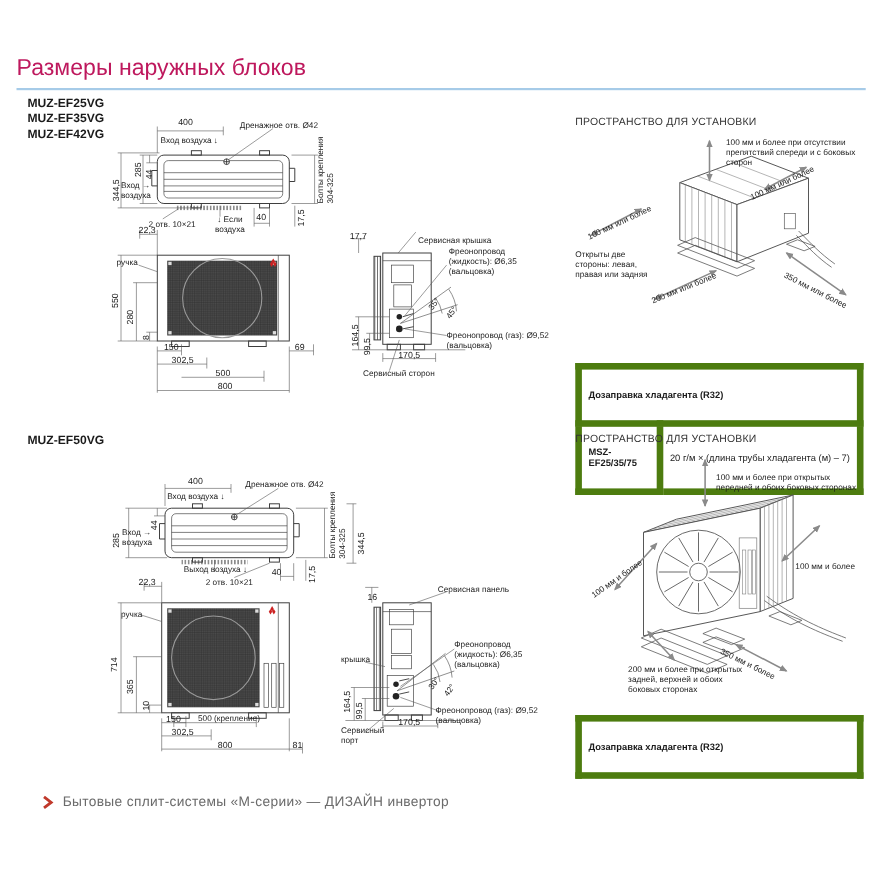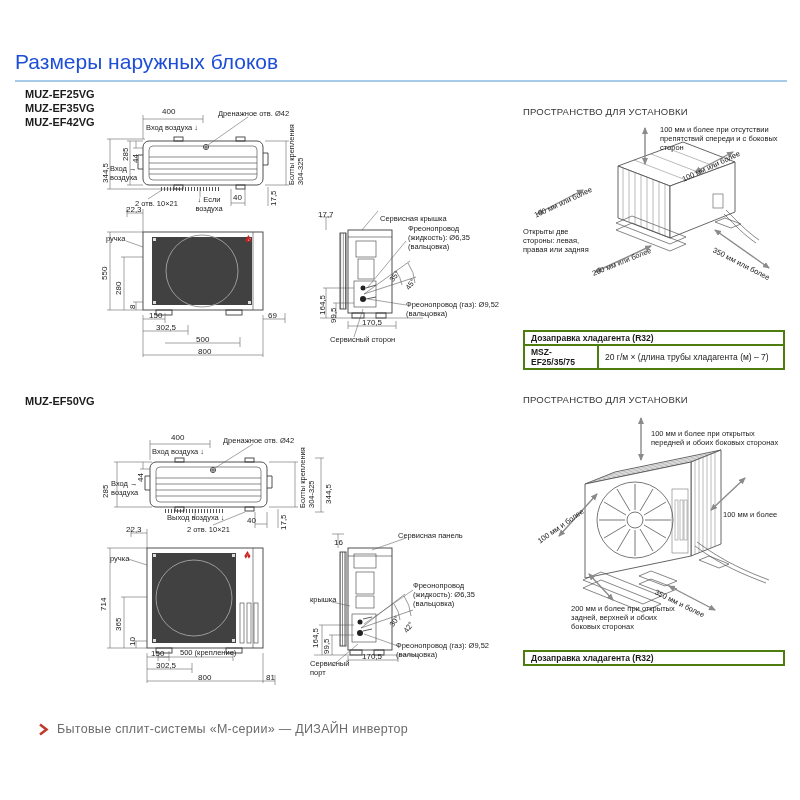--- a/index.html
+++ b/index.html
@@ -4,28 +4,28 @@
 <style>
   *{margin:0;padding:0;box-sizing:border-box}
   html,body{width:800px;height:800px;background:#fff;font-family:"Liberation Sans",sans-serif;color:#1b1b1b;position:relative;overflow:hidden}
   .sec{position:absolute}
   .lbl{position:absolute;font-size:8px;line-height:1.18;color:#1b1b1b;white-space:nowrap}
   .sm{font-size:7.5px}
   .w{white-space:normal}
   .c{text-align:center}
   .r{transform:rotate(-90deg);transform-origin:0 0}
   .ra{transform-origin:0 50%;display:inline-block}
-  .title{position:absolute;left:15px;top:50px;font-size:21px;color:#1d4ed8}
+  .title{position:absolute;left:15px;top:50px;font-size:21px;color:#be185d}
   .rule{position:absolute;left:15px;top:80px;width:772px;height:2px;background:#a6cbe8}
   .models{position:absolute;left:25px;top:88px;font-size:11px;font-weight:bold;line-height:1.25}
   .model2{position:absolute;left:25px;top:395px;font-size:11px;font-weight:bold}
   .insthead{position:absolute;left:0;top:2px;font-size:9.5px;letter-spacing:.2px;color:#333}
   .note{position:absolute;font-size:7.8px;color:#2b2b2b;line-height:1.3}
   .rtable{position:absolute;border-collapse:collapse;width:262px;font-size:8.5px;background:#fff}
-  .rtable td{border:2px solid #4d7c0f;padding:1px 6px;vertical-align:middle}
+  .rtable td{border:6px solid #4d7c0f;padding:18px 6px;vertical-align:middle}
   .rtable .th{font-weight:bold}
   .rtable .tm{font-weight:bold;width:74px}
   .footer{position:absolute;left:38px;top:722px;display:flex;align-items:center;gap:8px}
   .footer-text{font-size:12.5px;letter-spacing:.3px;color:#6b6b6b}
   svg{position:absolute;left:0;top:0}
 </style>
 </head>
 <body>
 
 <div class="title">Размеры наружных блоков</div>

